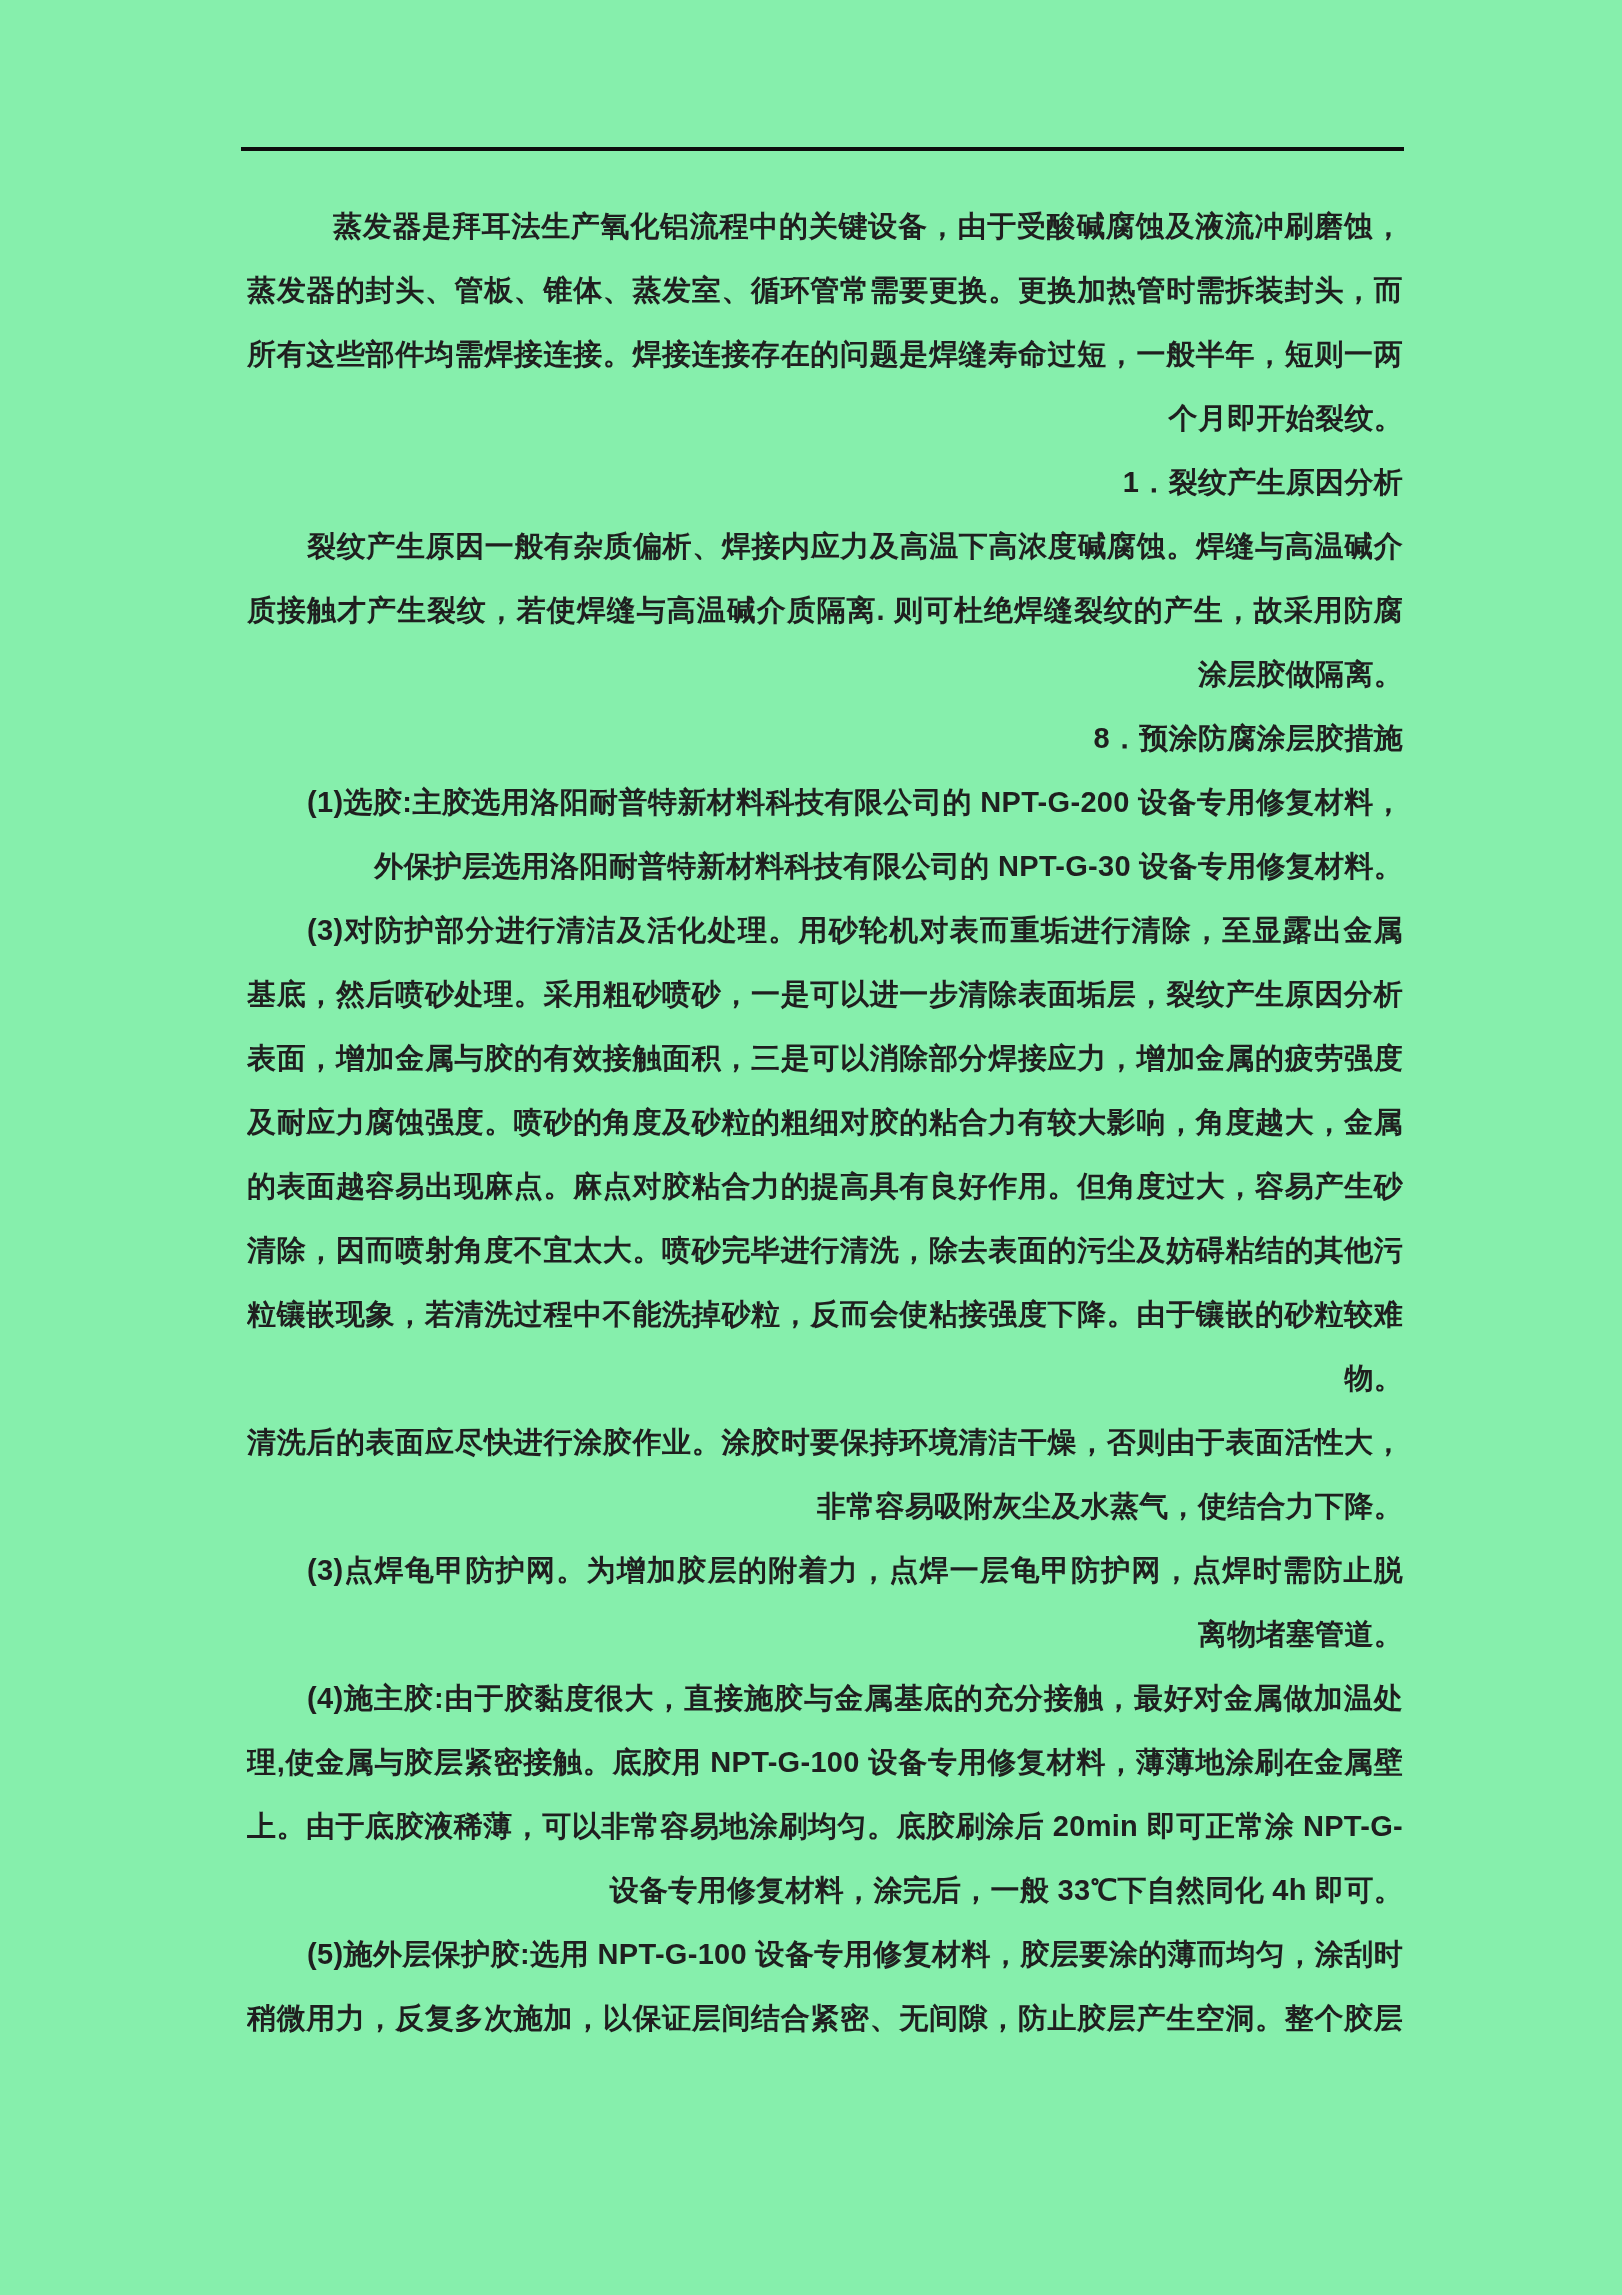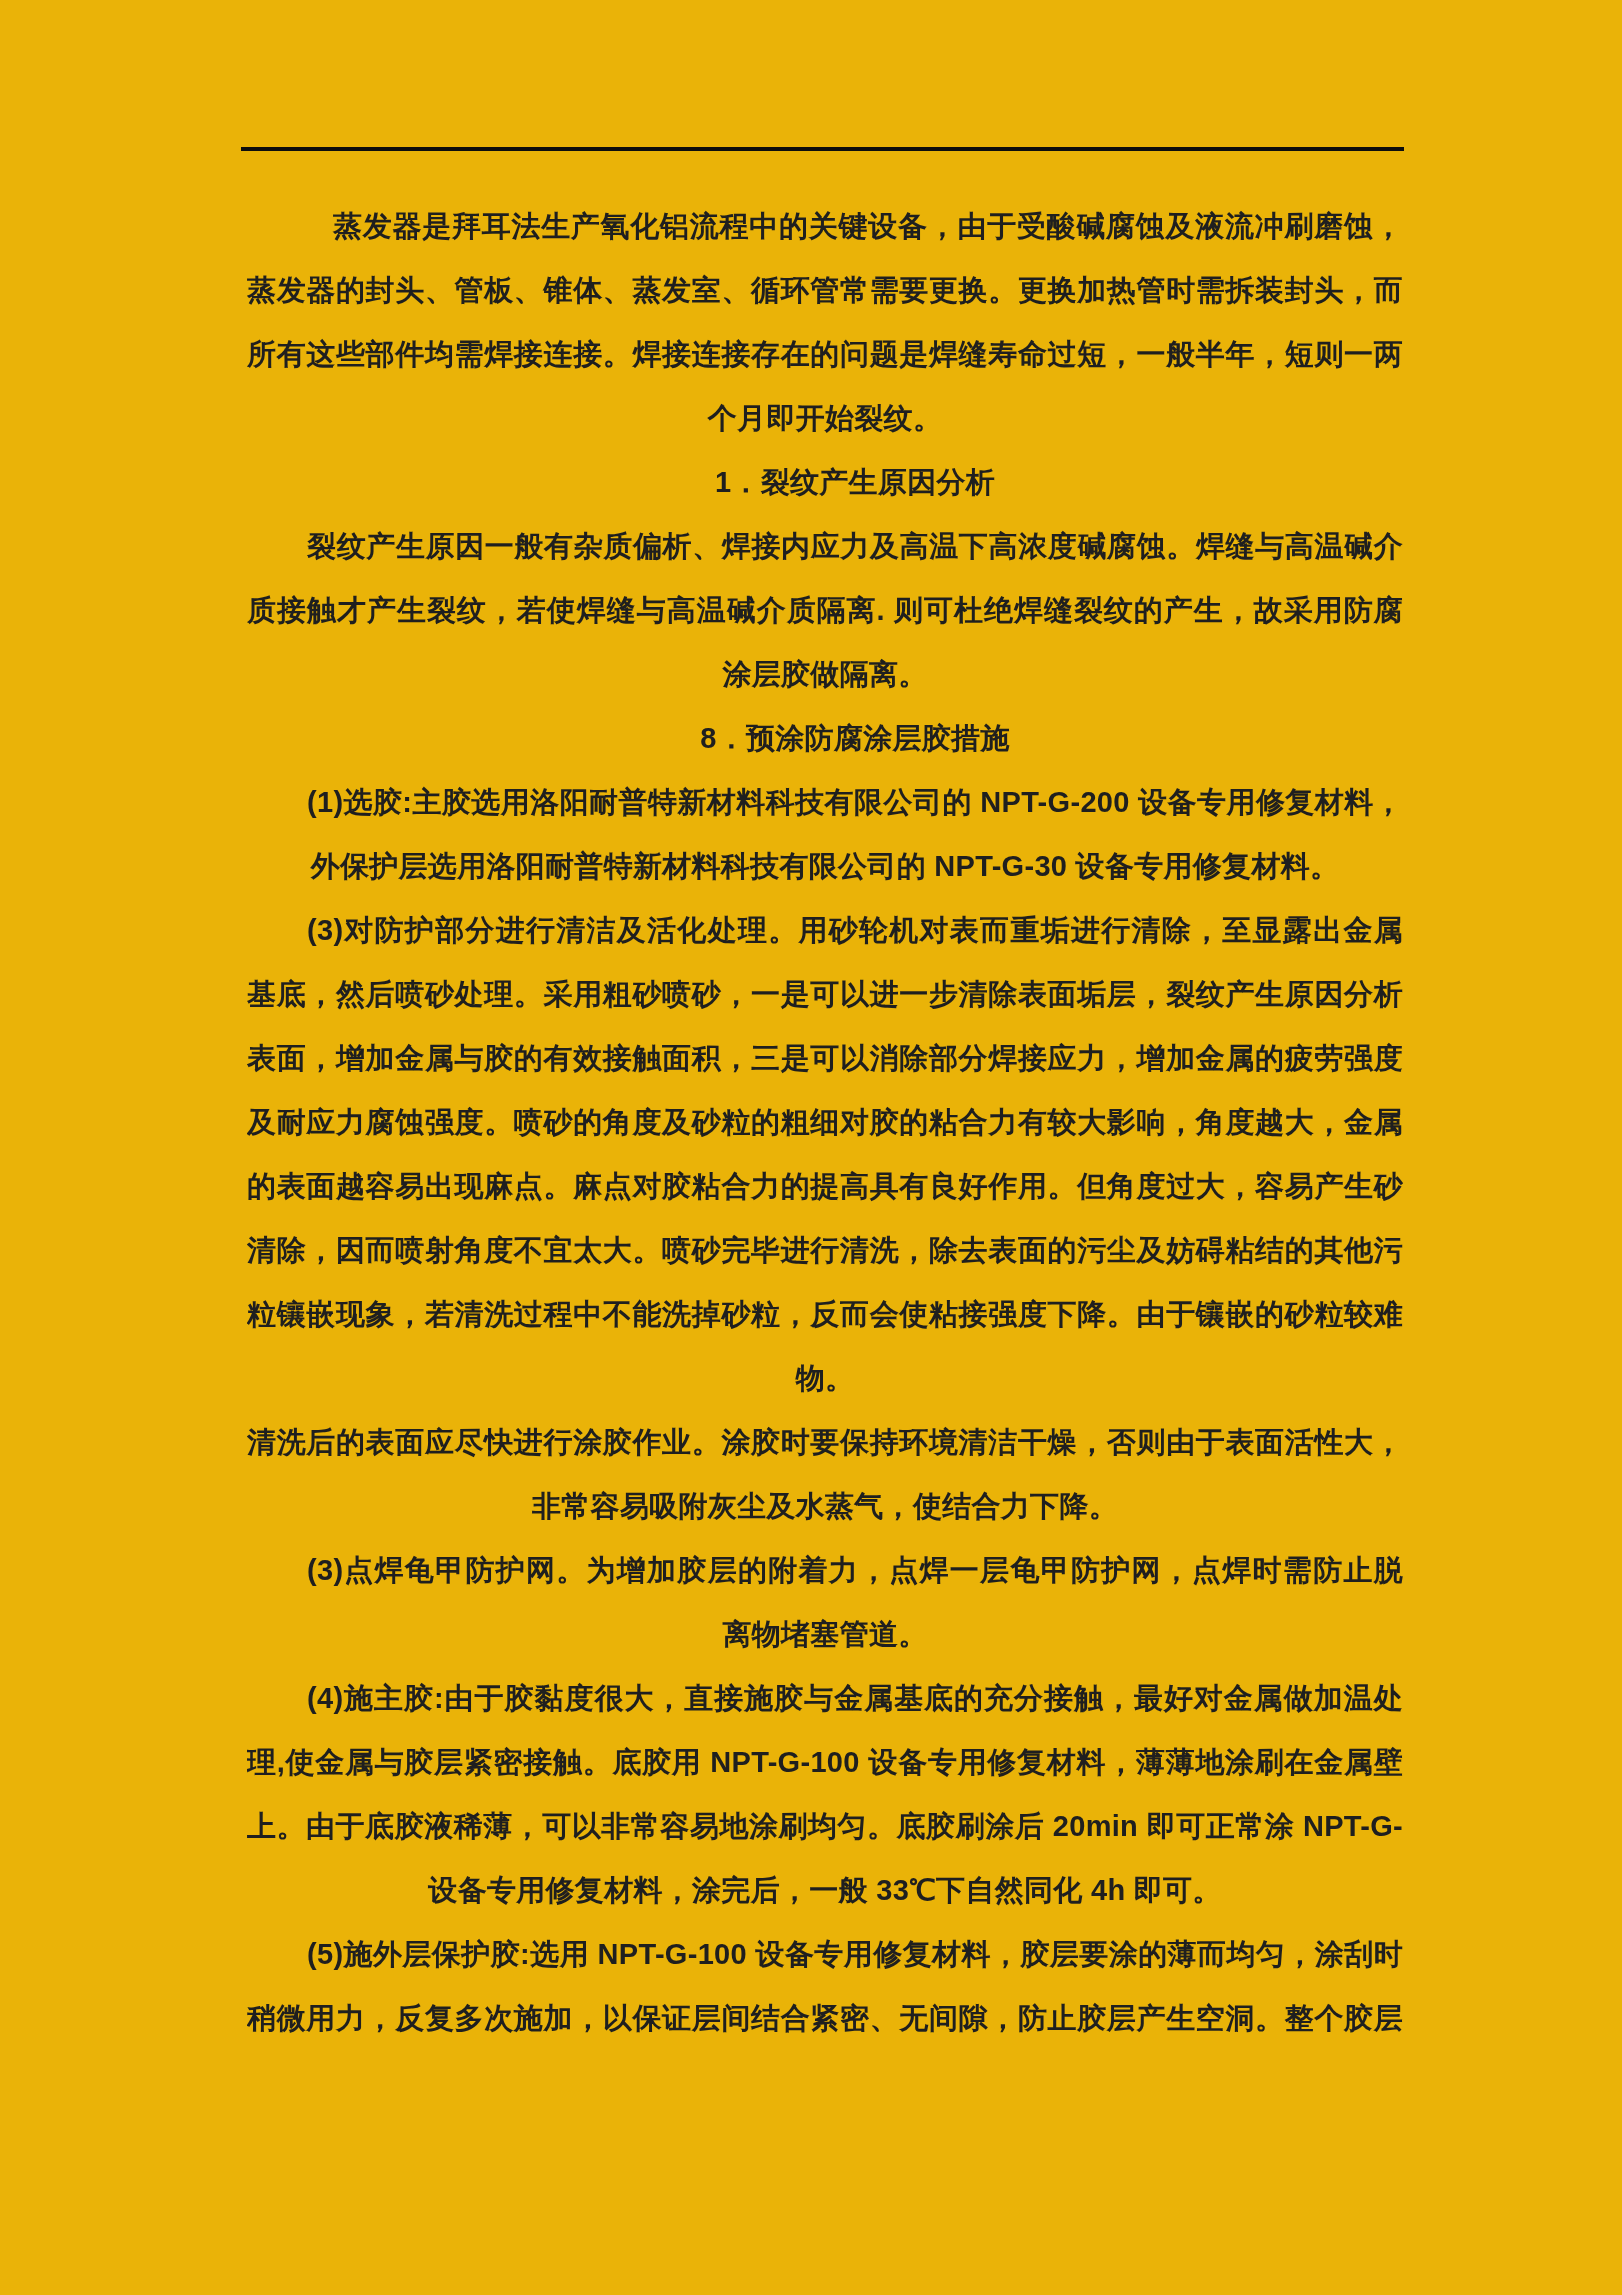--- a/index.html
+++ b/index.html
@@ -6,21 +6,21 @@
   body {
     width: 1622px;
     height: 2295px;
     background: #ffffff;
     font-family: "Liberation Sans", sans-serif;
   }
   .page {
     position: relative;
     width: 1622px;
     height: 2295px;
-    background: #eab308;
+    background: #86efac;
     overflow: hidden;
   }
   .header-rule {
     position: absolute;
     left: 241px;
     top: 147px;
     width: 1163px;
     height: 3.9px;
     background: #0d0d0d;
   }
@@ -32,21 +32,21 @@
     color: #1f1f1f;
     font-size: 29px;
     font-weight: 700;
     letter-spacing: 0.3px;
   }
   .ln {
     height: 64px;
     line-height: 64px;
     overflow: hidden;
     white-space: nowrap;
-    text-align: center;
+    text-align: right;
   }
   
   .j {
     white-space: normal;
     text-align: justify;
     text-align-last: justify;
   }
   
   .i2 { padding-left: 60px; }
   .i3 { padding-left: 86px; }

